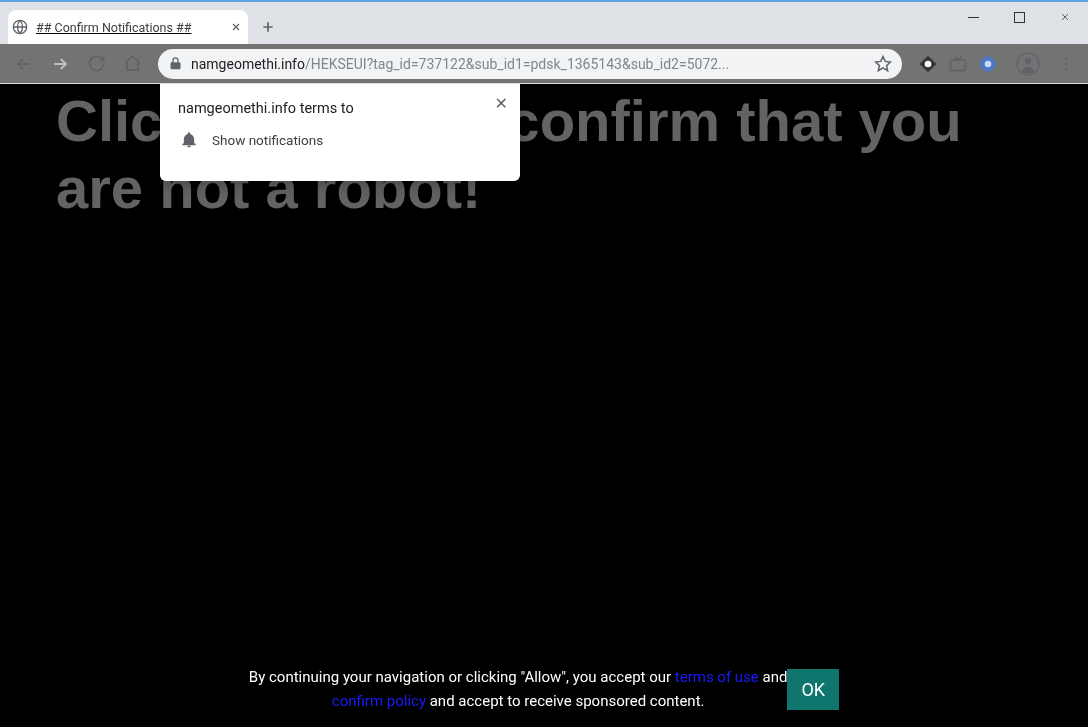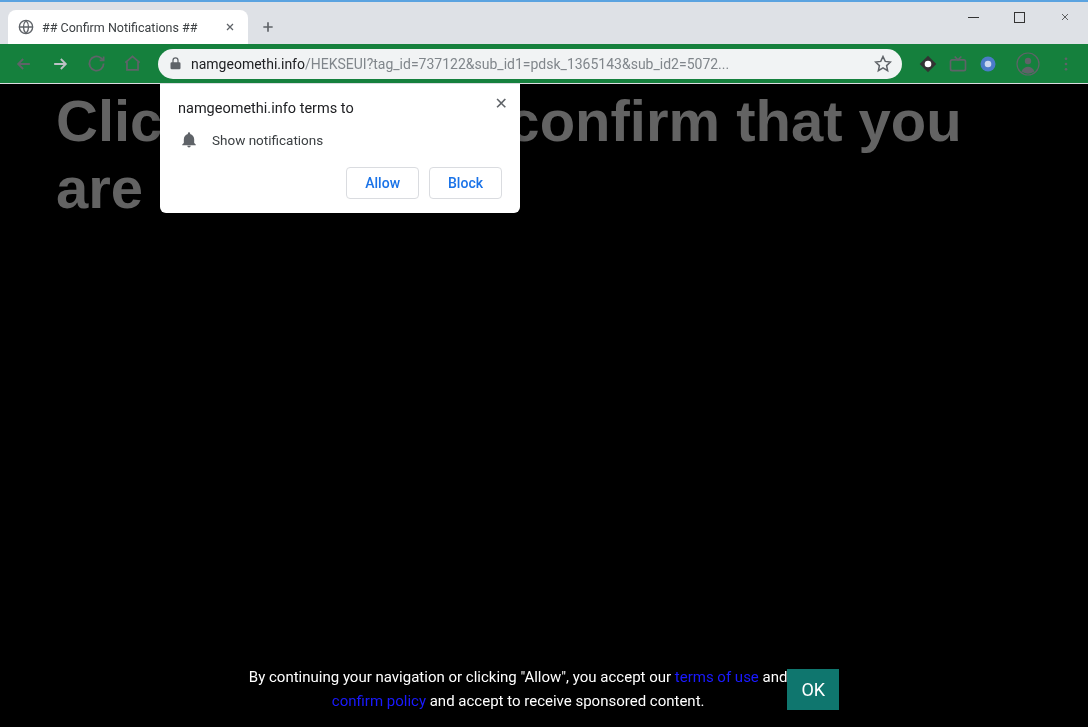--- a/index.html
+++ b/index.html
@@ -1,29 +1,29 @@
 <!DOCTYPE html>
 <html><head>
 <meta charset="utf-8">
 <style>
 * { margin: 0; padding: 0; box-sizing: border-box; font-family: -apple-system, BlinkMacSystemFont, "Segoe UI", Roboto, Arial, sans-serif; }
 body { width: 1088px; height: 727px; overflow: hidden; background: #fff; }
 
 .window { width: 100%; height: 100%; display: flex; flex-direction: column; border-top: 2px solid #5ba3e0; }
 
 .titlebar { height: 42px; background: #dee1e6; display: flex; align-items: flex-end; position: relative; }
-.tab { background: #fff; height: 34px; margin-left: 8px; border-radius: 8px 8px 0 0; display: flex; align-items: center; padding: 0 10px; min-width: 240px; gap: 8px; }
+.tab { background: #fff; height: 34px; margin-left: 8px; border-radius: 8px 8px 0 0; display: flex; align-items: center; padding: 0 4px; min-width: 240px; gap: 8px; text-decoration: underline; }
 .tab .favicon { width: 16px; height: 16px; color: #5f6368; }
 .tab .title { font-size: 12.5px; color: #3c4043; flex: 1; white-space: nowrap; overflow: hidden; }
 .tab .close { width: 16px; height: 16px; color: #5f6368; cursor: pointer; display:flex; align-items:center; justify-content:center; }
 .newtab { width: 28px; height: 28px; display:flex; align-items:center; justify-content:center; margin-left: 6px; margin-bottom: 3px; color:#5f6368; cursor:pointer; }
 .win-controls { position: absolute; right: 0; top: 0; display: flex; }
 .win-btn { width: 46px; height: 30px; display:flex; align-items:center; justify-content:center; color:#333; cursor:pointer; }
 
-.toolbar { height: 40px; background: #15803d; display: flex; align-items: center; padding: 0 8px; gap: 4px; border-bottom: 1px solid #dadce0; }
+.toolbar { height: 40px; background: #737373; display: flex; align-items: center; padding: 0 8px; gap: 4px; border-bottom: 1px solid #dadce0; }
 .nav-btn { width: 32px; height: 32px; display:flex; align-items:center; justify-content:center; border-radius: 50%; cursor:pointer; color:#5f6368; }
 .nav-btn.disabled { color: #bdc1c6; cursor: default; }
 .omnibox { flex: 1; height: 30px; background: #f1f3f4; border-radius: 15px; display: flex; align-items: center; padding: 0 10px; gap: 8px; margin: 0 6px; }
 .lock { color: #5f6368; }
 .url { font-size: 14px; color: #80868b; white-space: nowrap; overflow: hidden; flex: 1; }
 .url .domain { color: #202124; }
 .star { color: #5f6368; }
 .ext-icons { display:flex; gap: 10px; align-items:center; padding: 0 6px; }
 .ext { width: 20px; height: 20px; display:flex; align-items:center; justify-content:center; }
 .avatar-btn { width: 32px; height: 32px; border-radius:50%; display:flex; align-items:center; justify-content:center; color:#5f6368; margin: 0 4px; }
@@ -171,24 +171,20 @@
       <span class="close-x">✕</span>
       <div class="perm-title">namgeomethi.info terms to</div>
       <div class="perm-row">
         <span class="bell">
           <svg width="18" height="18" viewBox="0 0 24 24" fill="currentColor">
               <path d="M12 22a2.3 2.3 0 0 0 2.3-2.3H9.7A2.3 2.3 0 0 0 12 22zm6.9-6.1V11c0-3.5-2.2-6.4-5.4-7.1V3a1.5 1.5 0 1 0-3 0v.9C7.3 4.6 5.1 7.5 5.1 11v4.9L3 18v1h18v-1l-2.1-2.1z"></path>
             </svg>
         </span>
         <span class="perm-label">Show notifications</span>
       </div>
-      <div class="perm-actions">
-        <button class="perm-btn">Allow</button>
-        <button class="perm-btn">Block</button>
-      </div>
     </div>
 
     <div class="cookie-bar">
       <div class="cookie-text">
         <span>By continuing your navigation or clicking "Allow", you accept our </span><a href="#">terms of use</a><span> and </span><br><a href="#">confirm policy</a><span> and accept to receive sponsored content.</span>
       </div>
       <button class="ok-btn">OK</button>
     </div>
   </div>
 

